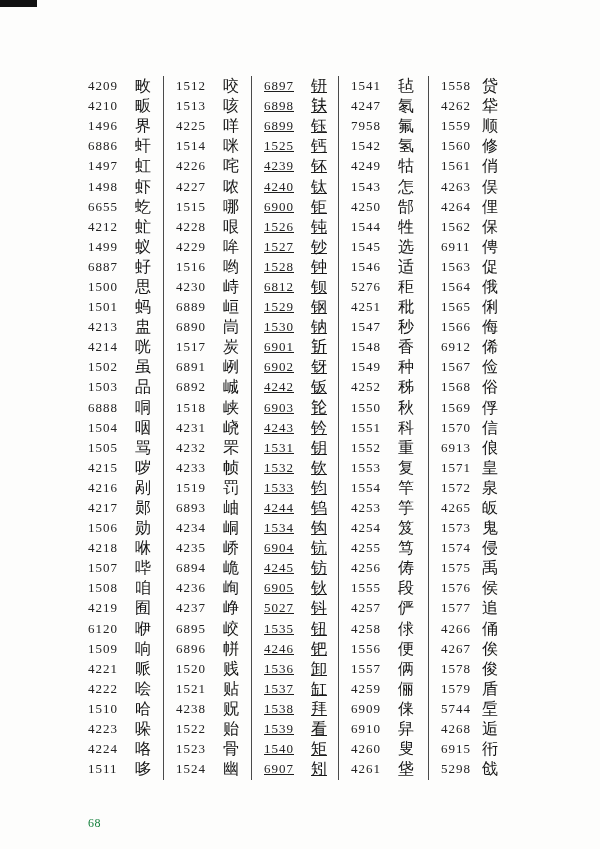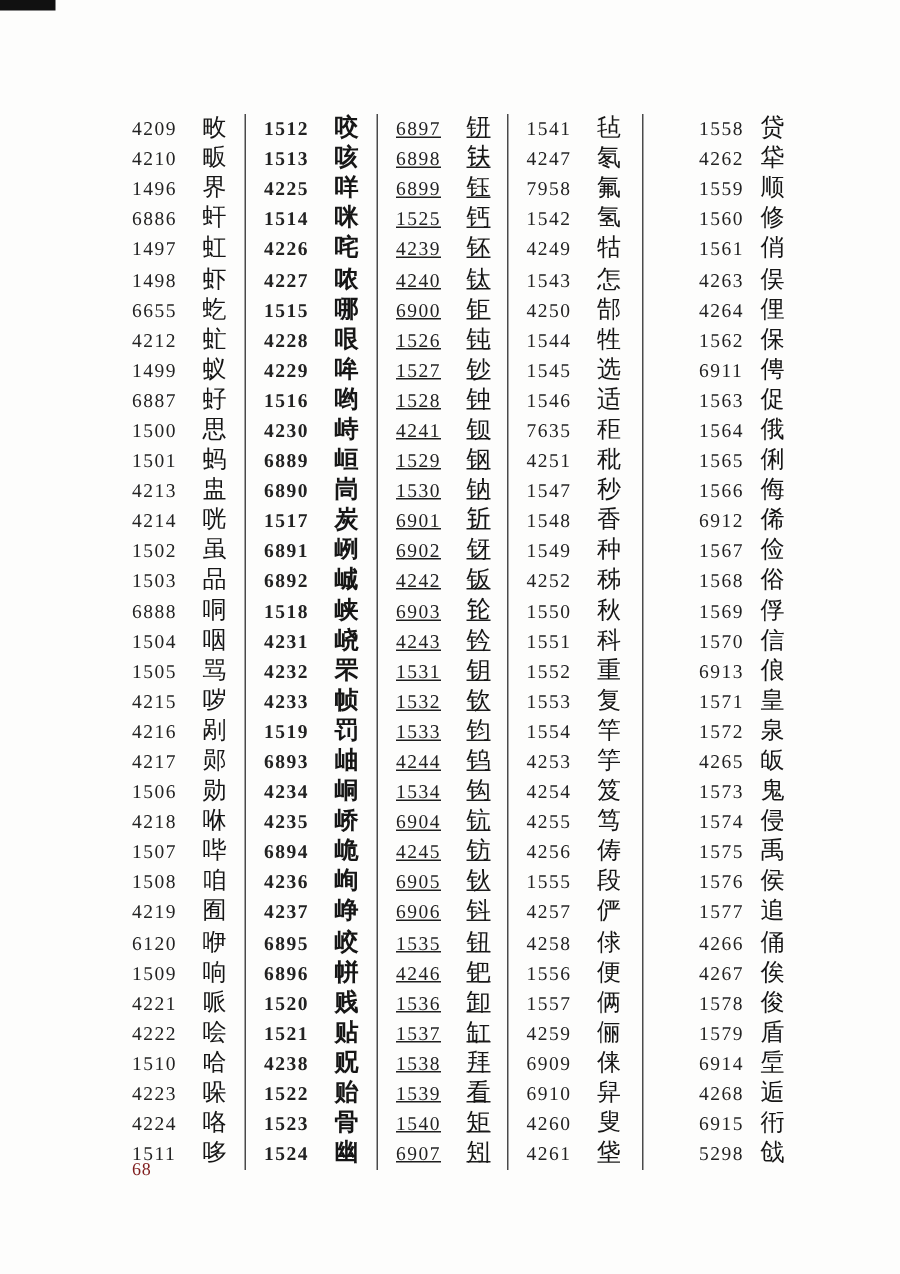--- a/index.html
+++ b/index.html
@@ -23,21 +23,21 @@
   .num{
     display:inline-block;width:38px;font-size:13px;letter-spacing:1px;
     color:#222;text-align:left;white-space:nowrap;
   }
   .char{
     display:inline-block;margin-left:9px;font-size:16px;color:#161616;
     line-height:1;white-space:nowrap;
   }
   .col5 .char{margin-left:3px;}
   .page-number{
-    position:absolute;left:88px;top:772px;font-size:12px;color:#7f1d1d;
+    position:absolute;left:88px;top:816px;font-size:12px;color:#15803d;
     letter-spacing:0.5px;
   }
 </style>
 </head>
 <body>
 
 <div class="scan-artifact"></div>
 
 <div class="index-table" id="table-root">
     <div class="vsep" style="left: 163px;"></div>
@@ -179,21 +179,21 @@
       </div>
       <div class="row">
         <span class="num">4224</span>
         <span class="char">咯</span>
       </div>
       <div class="row">
         <span class="num">1511</span>
         <span class="char">哆</span>
       </div>
     </div>
-    <div class="col col2" style="left: 176px; font-weight: bold;">
+    <div class="col col2" style="left: 176px;">
       <div class="row">
         <span class="num">1512</span>
         <span class="char">咬</span>
       </div>
       <div class="row">
         <span class="num">1513</span>
         <span class="char">咳</span>
       </div>
       <div class="row">
         <span class="num">4225</span>
@@ -363,21 +363,21 @@
       </div>
       <div class="row">
         <span class="num">1527</span>
         <span class="char">钞</span>
       </div>
       <div class="row">
         <span class="num">1528</span>
         <span class="char">钟</span>
       </div>
       <div class="row">
-        <span class="num">4241</span>
+        <span class="num">6812</span>
         <span class="char">钡</span>
       </div>
       <div class="row">
         <span class="num">1529</span>
         <span class="char">钢</span>
       </div>
       <div class="row">
         <span class="num">1530</span>
         <span class="char">钠</span>
       </div>
@@ -427,21 +427,21 @@
       </div>
       <div class="row">
         <span class="num">4245</span>
         <span class="char">钫</span>
       </div>
       <div class="row">
         <span class="num">6905</span>
         <span class="char">钬</span>
       </div>
       <div class="row">
-        <span class="num">6906</span>
+        <span class="num">5027</span>
         <span class="char">钭</span>
       </div>
       <div class="row">
         <span class="num">1535</span>
         <span class="char">钮</span>
       </div>
       <div class="row">
         <span class="num">4246</span>
         <span class="char">钯</span>
       </div>
@@ -505,21 +505,21 @@
       </div>
       <div class="row">
         <span class="num">1545</span>
         <span class="char">选</span>
       </div>
       <div class="row">
         <span class="num">1546</span>
         <span class="char">适</span>
       </div>
       <div class="row">
-        <span class="num">7635</span>
+        <span class="num">5276</span>
         <span class="char">秬</span>
       </div>
       <div class="row">
         <span class="num">4251</span>
         <span class="char">秕</span>
       </div>
       <div class="row">
         <span class="num">1547</span>
         <span class="char">秒</span>
       </div>
@@ -605,21 +605,21 @@
       </div>
       <div class="row">
         <span class="num">4260</span>
         <span class="char">叟</span>
       </div>
       <div class="row">
         <span class="num">4261</span>
         <span class="char">垡</span>
       </div>
     </div>
-    <div class="col col5" style="left: 466px;">
+    <div class="col col5" style="left: 441px;">
       <div class="row">
         <span class="num">1558</span>
         <span class="char">贷</span>
       </div>
       <div class="row">
         <span class="num">4262</span>
         <span class="char">牮</span>
       </div>
       <div class="row">
         <span class="num">1559</span>
@@ -731,21 +731,21 @@
       </div>
       <div class="row">
         <span class="num">1578</span>
         <span class="char">俊</span>
       </div>
       <div class="row">
         <span class="num">1579</span>
         <span class="char">盾</span>
       </div>
       <div class="row">
-        <span class="num">6914</span>
+        <span class="num">5744</span>
         <span class="char">垕</span>
       </div>
       <div class="row">
         <span class="num">4268</span>
         <span class="char">逅</span>
       </div>
       <div class="row">
         <span class="num">6915</span>
         <span class="char">衎</span>
       </div>

